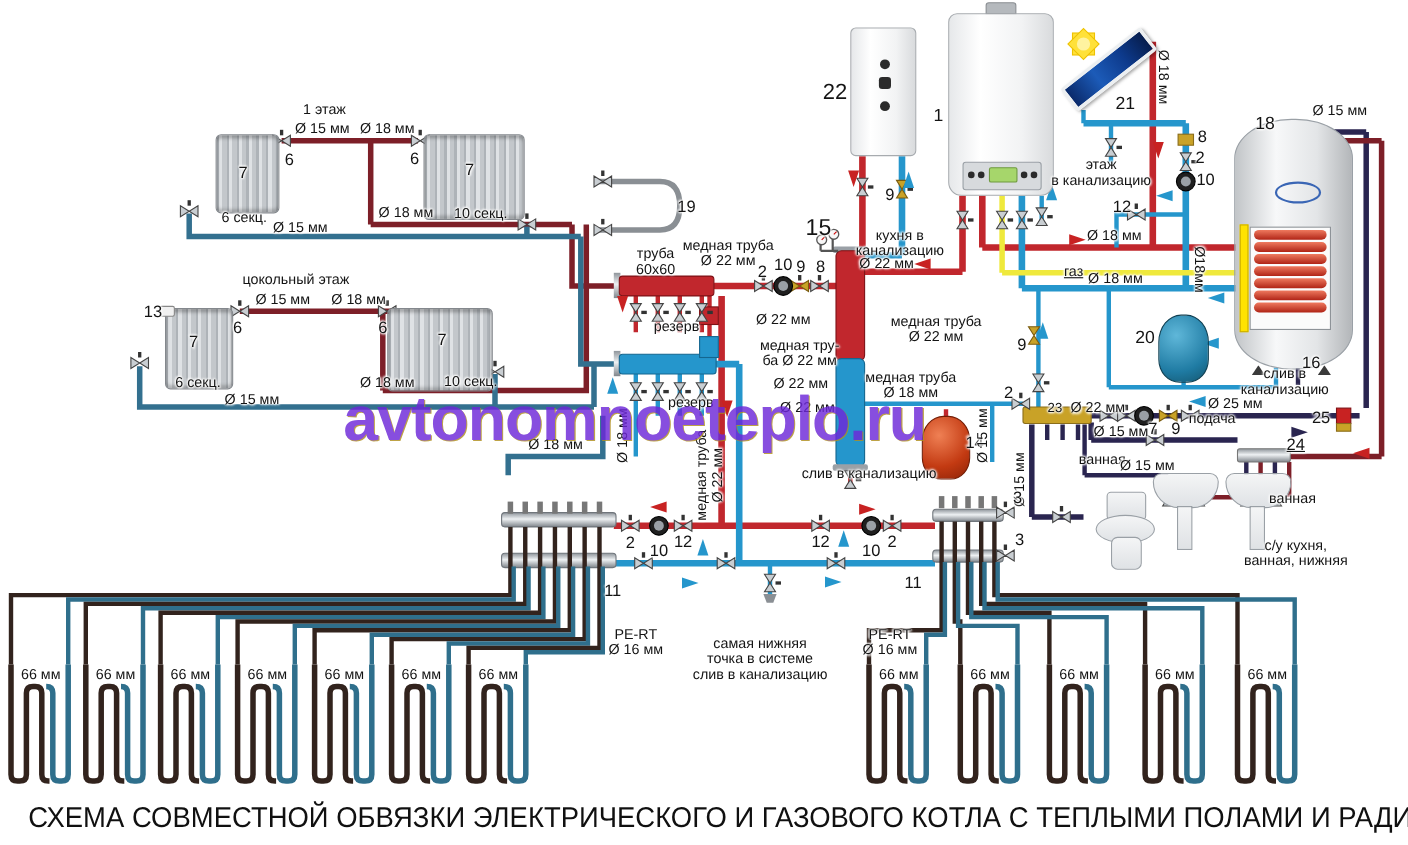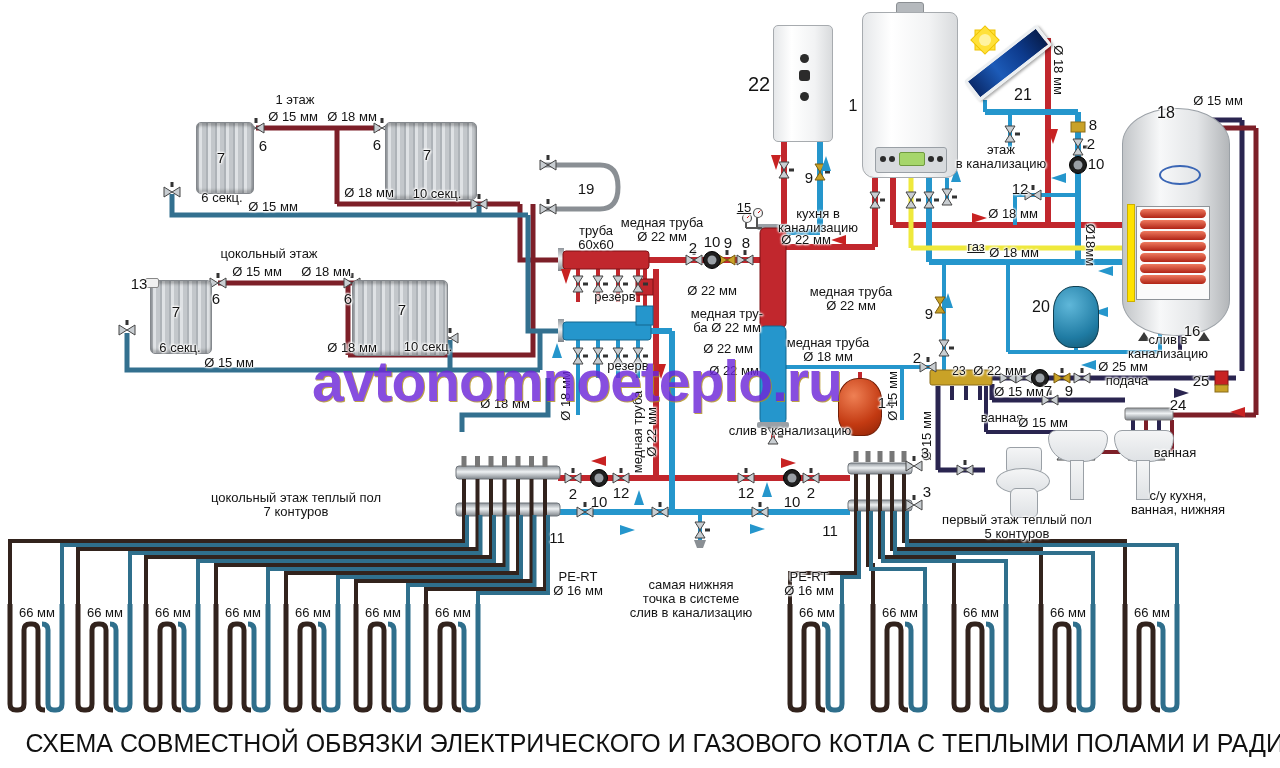--- a/index.html
+++ b/index.html
@@ -537,30 +537,30 @@
       <div class="lbl" style="left: 326px; top: 272px;">Ø 18 мм</div>
       <div class="lbl" style="font-size: 15px; left: 139px; top: 284px;">13</div>
       <div class="lbl" style="font-size: 15px; left: 216px; top: 299px;">6</div>
       <div class="lbl" style="font-size: 15px; left: 348px; top: 299px;">6</div>
       <div class="lbl" style="font-size: 15px; left: 176px; top: 312px;">7</div>
       <div class="lbl" style="font-size: 15px; left: 402px; top: 310px;">7</div>
       <div class="lbl" style="left: 180px; top: 348px;">6 секц.</div>
       <div class="lbl" style="left: 229px; top: 363px;">Ø 15 мм</div>
       <div class="lbl" style="left: 352px; top: 348px;">Ø 18 мм</div>
       <div class="lbl" style="left: 428px; top: 347px;">10 секц.</div>
-      <div class="lbl" style="font-size: 15px; left: 586px; top: 189px;">19</div>
+      <div class="lbl" style="font-size: 15px; left: 624px; top: 189px;">19</div>
       <div class="lbl" style="left: 596px; top: 238px;">труба
 60x60</div>
       <div class="lbl" style="left: 662px; top: 230px;">медная труба
 Ø 22 мм</div>
       <div class="lbl" style="font-size: 15px; left: 693px; top: 248px;">2</div>
       <div class="lbl" style="font-size: 15px; left: 712px; top: 242px;">10</div>
       <div class="lbl" style="font-size: 15px; left: 728px; top: 243px;">9</div>
       <div class="lbl" style="font-size: 15px; left: 746px; top: 243px;">8</div>
-      <div class="lbl" style="font-size: 13px; left: 744px; top: 208px; text-decoration: underline;">15</div>
+      <div class="lbl" style="font-size: 21px; left: 744px; top: 208px;">15</div>
       <div class="lbl" style="left: 615px; top: 297px;">резерв</div>
       <div class="lbl" style="left: 712px; top: 291px;">Ø 22 мм</div>
       <div class="lbl" style="left: 727px; top: 321px;">медная тру-
 ба Ø 22 мм</div>
       <div class="lbl" style="left: 728px; top: 349px;">Ø 22 мм</div>
       <div class="lbl" style="left: 628px; top: 366px;">резерв</div>
       <div class="lbl" style="left: 734px; top: 371px;">Ø 22 мм</div>
       <div class="lbl" style="left: 818px; top: 221px;">кухня в
 канализацию</div>
       <div class="lbl" style="left: 806px; top: 240px;">Ø 22 мм</div>
@@ -589,42 +589,38 @@
 в канализацию</div>
       <div class="lbl" style="font-size: 15px; left: 809px; top: 178px;">9</div>
       <div class="lbl" style="font-size: 15px; left: 1093px; top: 125px;">8</div>
       <div class="lbl" style="font-size: 15px; left: 1091px; top: 144px;">2</div>
       <div class="lbl" style="font-size: 15px; left: 1096px; top: 164px;">10</div>
       <div class="lbl" style="font-size: 15px; left: 1020px; top: 189px;">12</div>
       <div class="lbl" style="left: 1013px; top: 214px;">Ø 18 мм</div>
       <div class="lbl" style="left: 976px; top: 247px; text-decoration: underline;">газ</div>
       <div class="lbl" style="left: 1014px; top: 253px;">Ø 18 мм</div>
       <div class="lbl" style="left: 1090px; top: 245px; transform: translate(-50%, -50%) rotate(90deg);">Ø18мм</div>
-      <div class="lbl" style="font-size: 16px; left: 1150px; top: 113px; margin-left: 16px;">18</div>
+      <div class="lbl" style="font-size: 16px; left: 1150px; top: 113px;">18</div>
       <div class="lbl" style="left: 1218px; top: 101px;">Ø 15 мм</div>
       <div class="lbl" style="font-size: 16px; left: 1041px; top: 307px;">20</div>
       <div class="lbl" style="font-size: 15px; left: 1192px; top: 331px;">16</div>
       <div class="lbl" style="left: 1168px; top: 347px;">слив в канализацию</div>
       <div class="lbl" style="left: 1123px; top: 367px;">Ø 25 мм</div>
-      <div class="lbl" style="left: 1127px; top: 381px;">подача</div>
+      <div class="lbl" style="left: 1102px; top: 381px;">подача</div>
       <div class="lbl" style="font-size: 15px; left: 1201px; top: 381px;">25</div>
       <div class="lbl" style="font-size: 12px; left: 959px; top: 371px;">23</div>
       <div class="lbl" style="left: 998px; top: 371px;">Ø 22 мм</div>
       <div class="lbl" style="left: 1019px; top: 392px;">Ø 15 мм</div>
       <div class="lbl" style="font-size: 15px; left: 1048px; top: 391px;">7</div>
       <div class="lbl" style="font-size: 15px; left: 1069px; top: 391px;">9</div>
-      <div class="lbl" style="font-size: 15px; left: 1178px; top: 405px;">24</div>
+      <div class="lbl" style="font-size: 15px; left: 1178px; top: 405px; text-decoration: underline;">24</div>
       <div class="lbl" style="left: 1002px; top: 418px;">ванная</div>
       <div class="lbl" style="left: 1043px; top: 423px;">Ø 15 мм</div>
       <div class="lbl" style="left: 1175px; top: 453px;">ванная</div>
       <div class="lbl" style="left: 1178px; top: 503px;">с/у кухня, ванная, нижняя</div>
-      <div class="lbl" style="left: 1017px; top: 527px;">первый этаж теплый пол
-5 контуров</div>
-      <div class="lbl" style="left: 296px; top: 505px;">цокольный этаж теплый пол
-7 контуров</div>
       <div class="lbl" style="font-size: 15px; left: 573px; top: 494px;">2</div>
       <div class="lbl" style="font-size: 15px; left: 599px; top: 502px;">10</div>
       <div class="lbl" style="font-size: 15px; left: 621px; top: 493px;">12</div>
       <div class="lbl" style="font-size: 15px; left: 557px; top: 538px;">11</div>
       <div class="lbl" style="font-size: 15px; left: 746px; top: 493px;">12</div>
       <div class="lbl" style="font-size: 15px; left: 792px; top: 502px;">10</div>
       <div class="lbl" style="font-size: 15px; left: 811px; top: 493px;">2</div>
       <div class="lbl" style="font-size: 15px; left: 830px; top: 531px;">11</div>
       <div class="lbl" style="font-size: 15px; left: 925px; top: 453px;">3</div>
       <div class="lbl" style="font-size: 15px; left: 927px; top: 492px;">3</div>

